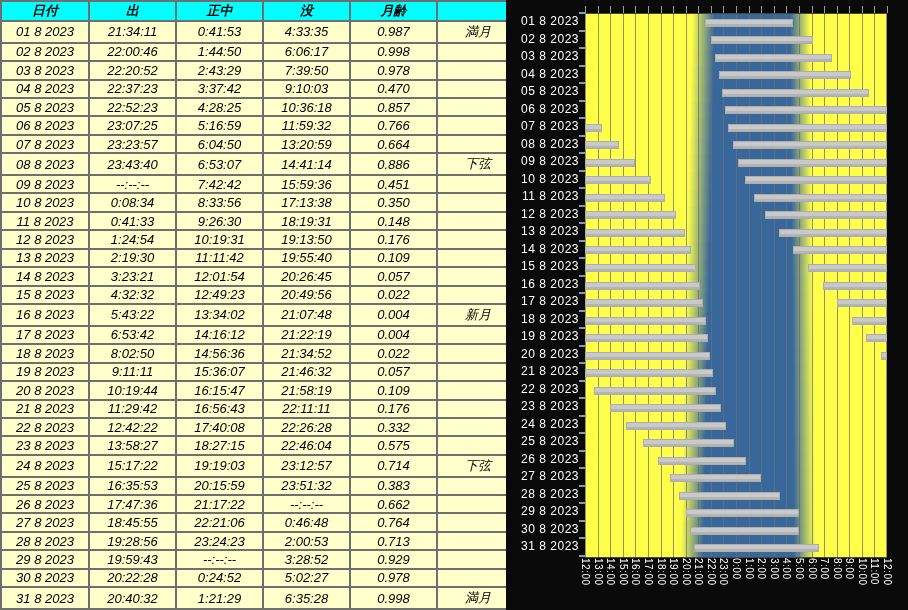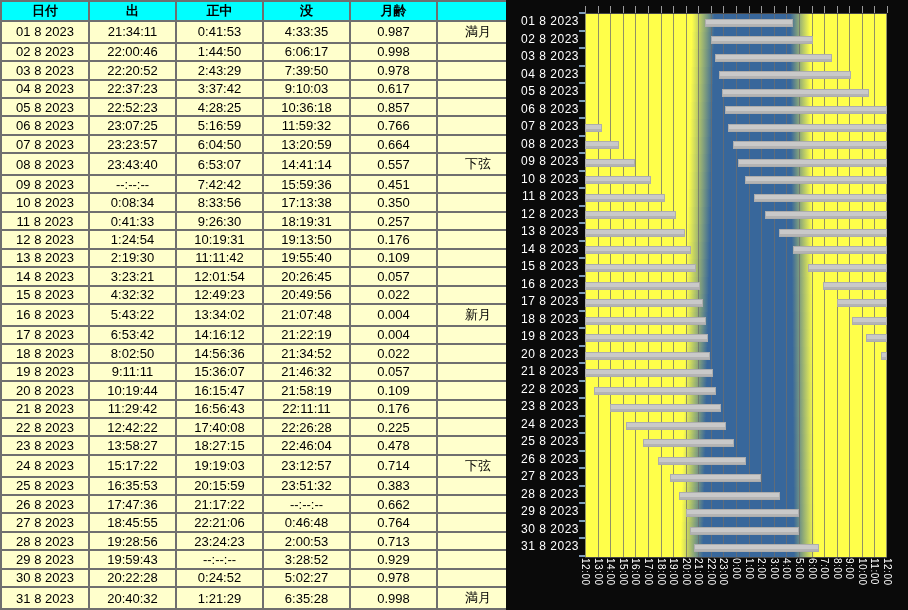--- a/index.html
+++ b/index.html
@@ -2,21 +2,21 @@
 <html><head>
 <meta charset="utf-8">
 <style>
   html,body{margin:0;padding:0;background:#000;width:908px;height:610px;overflow:hidden;
             font-family:"Liberation Sans", sans-serif;}
   #app{position:relative;width:908px;height:610px;}
 
   
   #table-panel{position:absolute;left:0;top:0;width:506px;height:610px;background:#000;}
   table.moon{border-collapse:collapse;table-layout:fixed;width:504px;height:610px;
-             border:2px solid #6f6f6f;}
+             border:2px solid #6f6f6f;font-style:italic;}
   table.moon th{background:#00ffff;color:#000;font-size:13px;font-weight:bold;
                 border:2px solid #6f6f6f;padding:0;text-align:center;}
   table.moon td{background:#ffffcc;color:#000;font-size:13px;border:2px solid #6f6f6f;
                 padding:0;text-align:center;white-space:nowrap;}
 
   
   #chart-panel{position:absolute;left:506px;top:0;width:402px;height:610px;background:#0a0a0a;}
   .date-label{position:absolute;color:#fff;font-size:12px;line-height:17.52px;width:66px;
               text-align:right;letter-spacing:0.5px;}
   #plot{position:absolute;left:79px;top:13px;width:302px;height:543px;overflow:hidden;
@@ -71,21 +71,21 @@
             <td>2:43:29</td>
             <td>7:39:50</td>
             <td>0.978</td>
             <td></td>
           </tr>
           <tr>
             <td>04 8 2023</td>
             <td>22:37:23</td>
             <td>3:37:42</td>
             <td>9:10:03</td>
-            <td>0.617</td>
+            <td>0.470</td>
             <td></td>
           </tr>
           <tr>
             <td>05 8 2023</td>
             <td>22:52:23</td>
             <td>4:28:25</td>
             <td>10:36:18</td>
             <td>0.857</td>
             <td></td>
           </tr>
@@ -103,21 +103,21 @@
             <td>6:04:50</td>
             <td>13:20:59</td>
             <td>0.664</td>
             <td></td>
           </tr>
           <tr>
             <td>08 8 2023</td>
             <td>23:43:40</td>
             <td>6:53:07</td>
             <td>14:41:14</td>
-            <td>0.557</td>
+            <td>0.886</td>
             <td>下弦</td>
           </tr>
           <tr>
             <td>09 8 2023</td>
             <td>--:--:--</td>
             <td>7:42:42</td>
             <td>15:59:36</td>
             <td>0.451</td>
             <td></td>
           </tr>
@@ -127,21 +127,21 @@
             <td>8:33:56</td>
             <td>17:13:38</td>
             <td>0.350</td>
             <td></td>
           </tr>
           <tr>
             <td>11 8 2023</td>
             <td>0:41:33</td>
             <td>9:26:30</td>
             <td>18:19:31</td>
-            <td>0.257</td>
+            <td>0.148</td>
             <td></td>
           </tr>
           <tr>
             <td>12 8 2023</td>
             <td>1:24:54</td>
             <td>10:19:31</td>
             <td>19:13:50</td>
             <td>0.176</td>
             <td></td>
           </tr>
@@ -215,29 +215,29 @@
             <td>16:56:43</td>
             <td>22:11:11</td>
             <td>0.176</td>
             <td></td>
           </tr>
           <tr>
             <td>22 8 2023</td>
             <td>12:42:22</td>
             <td>17:40:08</td>
             <td>22:26:28</td>
-            <td>0.225</td>
+            <td>0.332</td>
             <td></td>
           </tr>
           <tr>
             <td>23 8 2023</td>
             <td>13:58:27</td>
             <td>18:27:15</td>
             <td>22:46:04</td>
-            <td>0.478</td>
+            <td>0.575</td>
             <td></td>
           </tr>
           <tr>
             <td>24 8 2023</td>
             <td>15:17:22</td>
             <td>19:19:03</td>
             <td>23:12:57</td>
             <td>0.714</td>
             <td>下弦</td>
           </tr>

